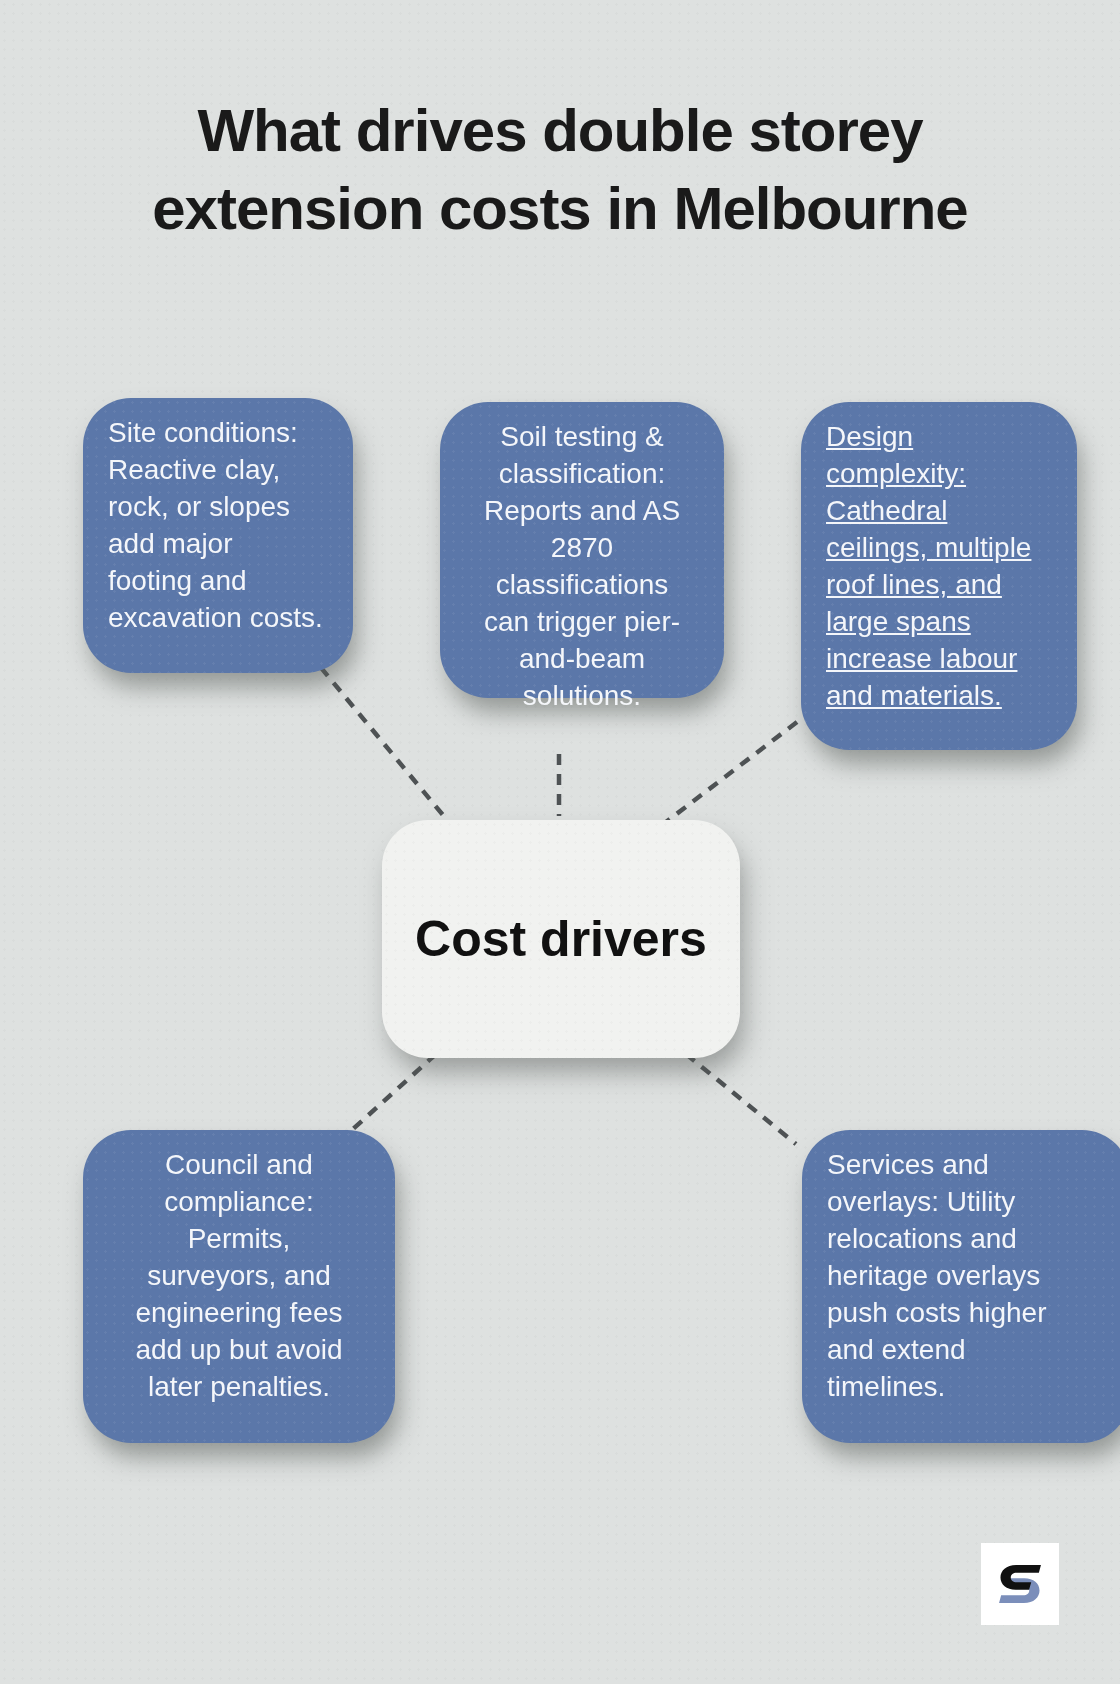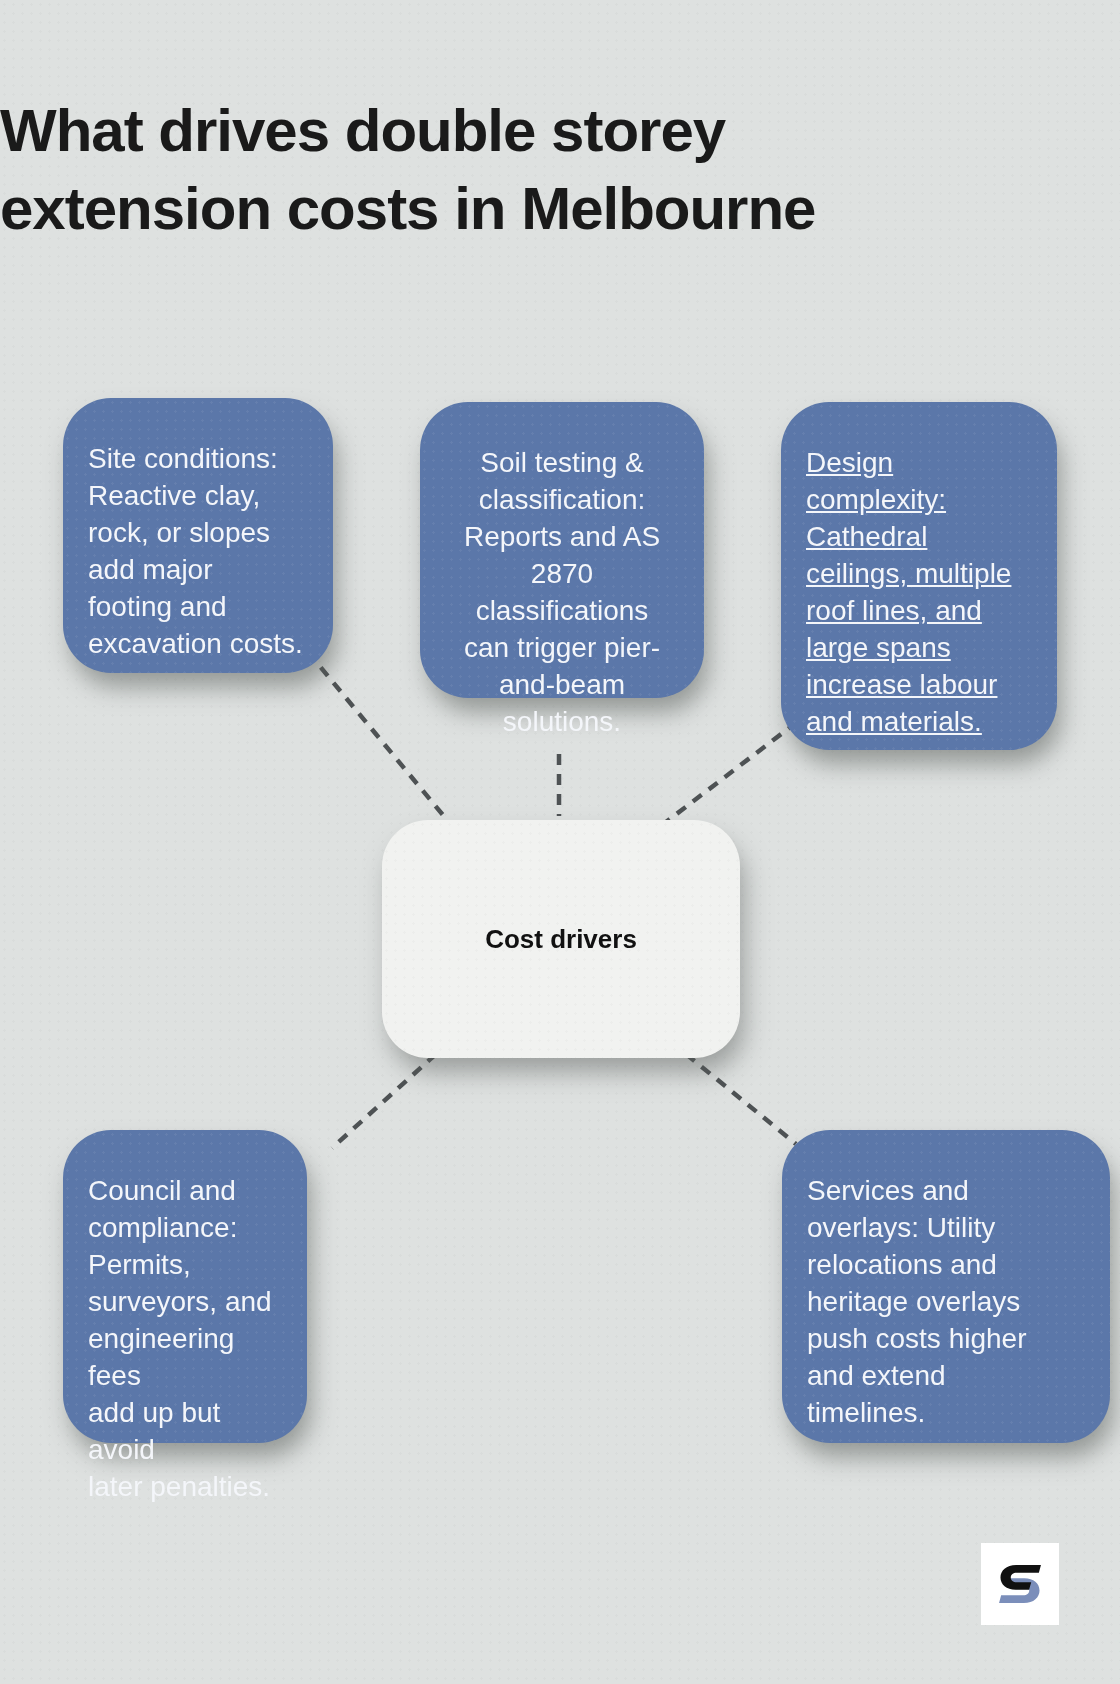--- a/index.html
+++ b/index.html
@@ -9,20 +9,21 @@
     margin:0 auto;
     background-color:#dee1e0;
     background-image:radial-gradient(rgba(0,0,0,0.025) 1px, transparent 1.2px);
     background-size:9px 9px;
     overflow:hidden;
     font-family:"Liberation Sans","DejaVu Sans",sans-serif;
   }
   .title{
     position:absolute;
     left:0;top:92px;width:1120px;
+    text-align:center;
     font-size:60px;
     line-height:78px;
     font-weight:bold;
     letter-spacing:-1px;
     color:#1a1a1a;
     white-space:pre-line;
     margin:0;
   }
   .connectors{
     position:absolute;left:0;top:0;width:1120px;height:1684px;
@@ -36,43 +37,44 @@
   .node{
     position:absolute;
     z-index:2;
     background-color:#5b77a9;
     background-image:radial-gradient(rgba(255,255,255,0.06) 1.2px, transparent 1.4px);
     background-size:9px 9px;
     border-radius:48px;
     color:#f4f6fa;
     font-size:28px;
     line-height:37px;
-    padding:42px 25px 0 25px;
+    padding:16px 25px 0 25px;
     box-sizing:border-box;
     white-space:pre-line;
     box-shadow:6px 16px 24px -2px rgba(88,92,90,0.55);
+    margin-left:20px;
   }
   .n1{left:63px;top:398px;width:270px;height:275px;}
   .n2{left:420px;top:402px;width:284px;height:296px;text-align:center;}
   .n3{left:781px;top:402px;width:276px;height:348px;text-decoration:underline;}
-  .n4{left:63px;top:1130px;width:244px;height:313px;}
+  .n4{left:63px;top:1130px;width:312px;height:313px;text-align:center;}
   .n5{left:782px;top:1130px;width:328px;height:313px;}
   .center-node{
     position:absolute;
     z-index:2;
     left:382px;top:820px;width:358px;height:238px;
     background-color:#f1f2f0;
     background-image:radial-gradient(rgba(0,0,0,0.02) 1px, transparent 1.2px);
     background-size:9px 9px;
     border-radius:46px;
     display:flex;align-items:center;justify-content:center;
     box-shadow:6px 16px 26px -2px rgba(88,92,90,0.5);
   }
   .center-node .label{
-    font-size:26px;
+    font-size:50px;
     font-weight:bold;
     color:#111111;
   }
   .logo-box{
     position:absolute;
     z-index:2;
     left:981px;top:1543px;width:78px;height:82px;
     background:#ffffff;
     display:flex;align-items:center;justify-content:center;
   }

